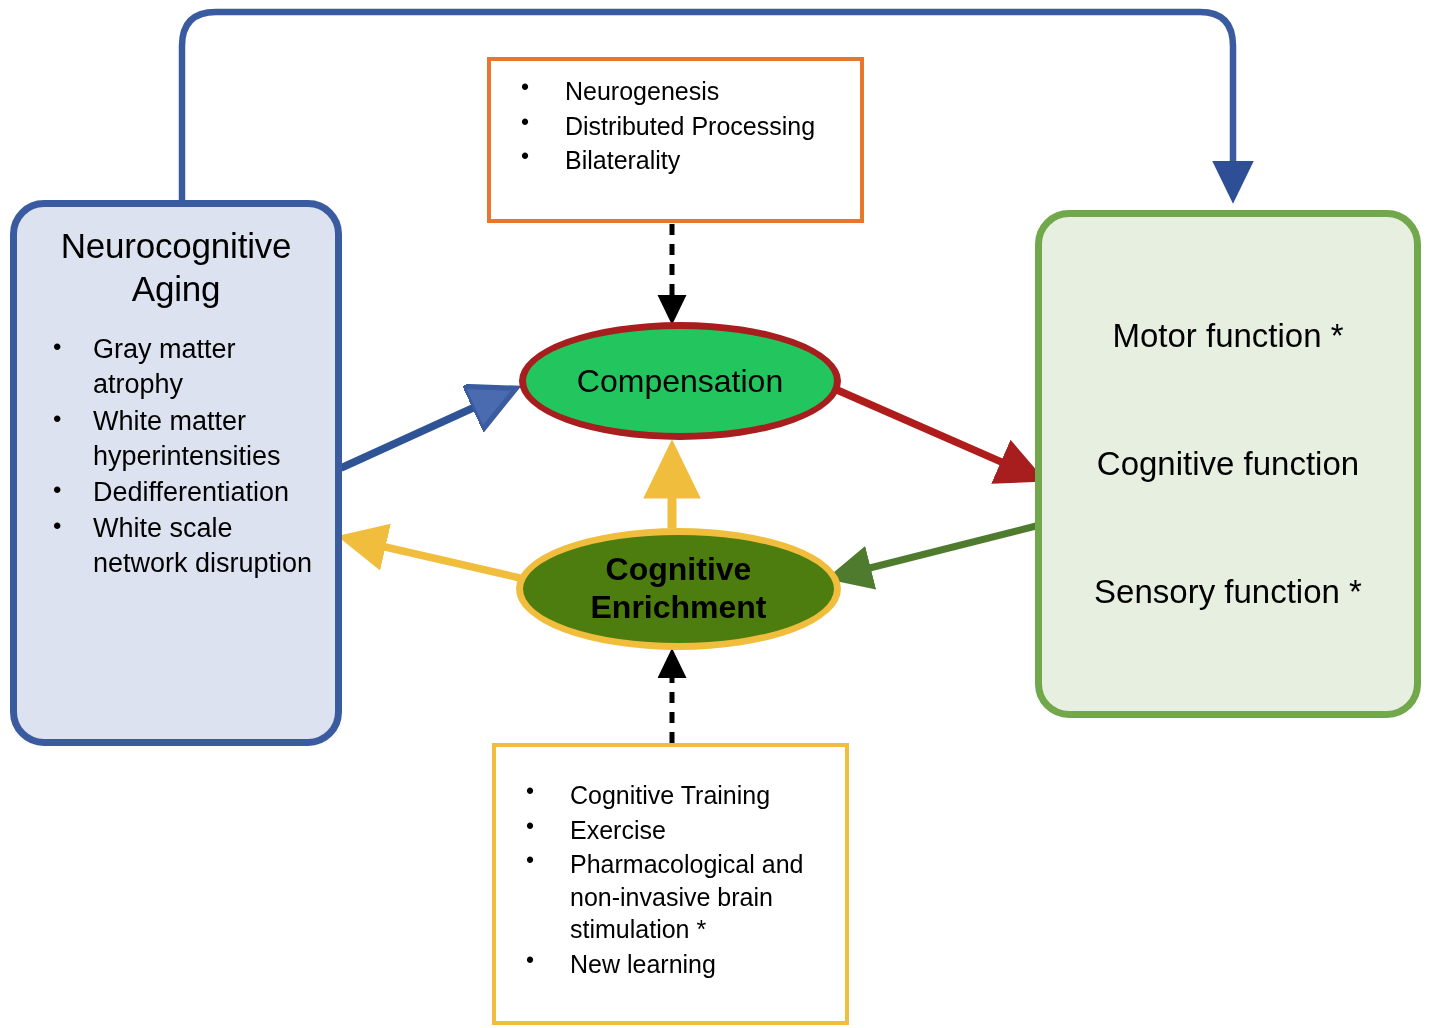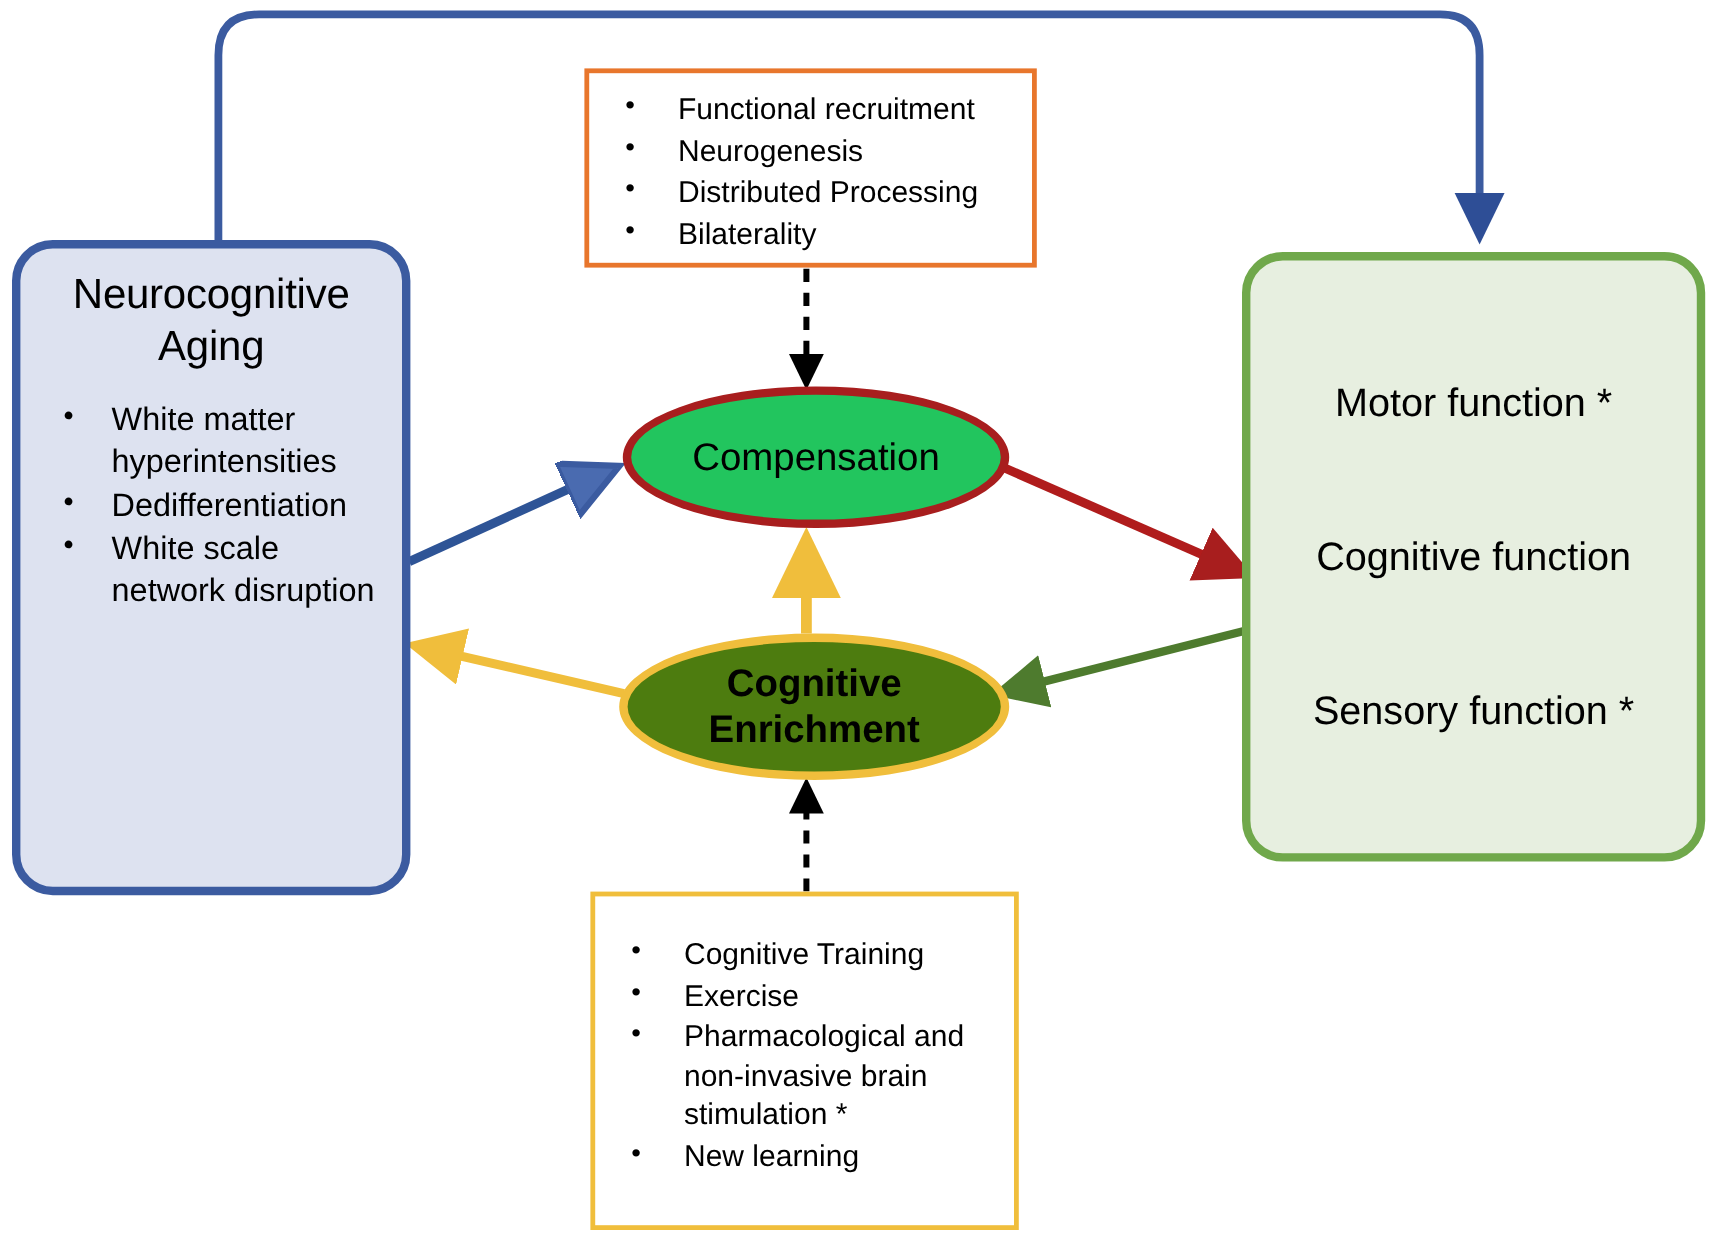--- a/index.html
+++ b/index.html
@@ -191,29 +191,29 @@
     <path d="M 672,528 L 672,450" fill="none" stroke="#F0BE3C" stroke-width="9" marker-end="url(#ah-yellow)"></path>
 
     <path d="M 672,224 L 672,318" fill="none" stroke="#000000" stroke-width="5" stroke-dasharray="11,9" marker-end="url(#ah-black)"></path>
 
     <path d="M 672,743 L 672,655" fill="none" stroke="#000000" stroke-width="5" stroke-dasharray="11,9" marker-end="url(#ah-black)"></path>
   </svg>
 
   <div class="roundbox" id="aging-box">
     <div id="aging-title">Neurocognitive Aging</div>
     <ul id="aging-list">
+      <li>Gray matter atrophy</li>
       <li>White matter hyperintensities</li>
       <li>Dedifferentiation</li>
       <li>White scale network disruption</li>
     </ul>
   </div>
 
   <div class="sqbox" id="compensation-mechanisms-box">
     <ul class="bullets">
-      <li>Functional recruitment</li>
       <li>Neurogenesis</li>
       <li>Distributed Processing</li>
       <li>Bilaterality</li>
     </ul>
   </div>
 
   <div class="ellipse" id="compensation-node">
     <span>Compensation</span>
   </div>
 

